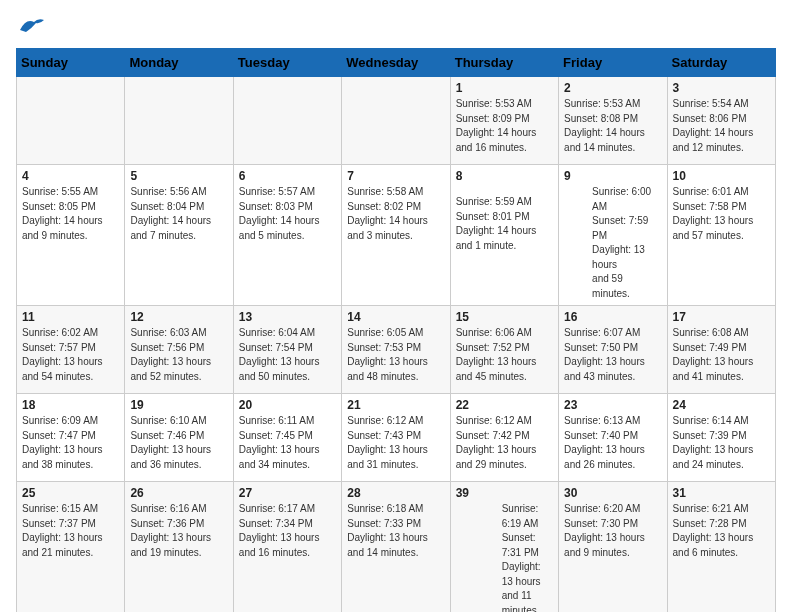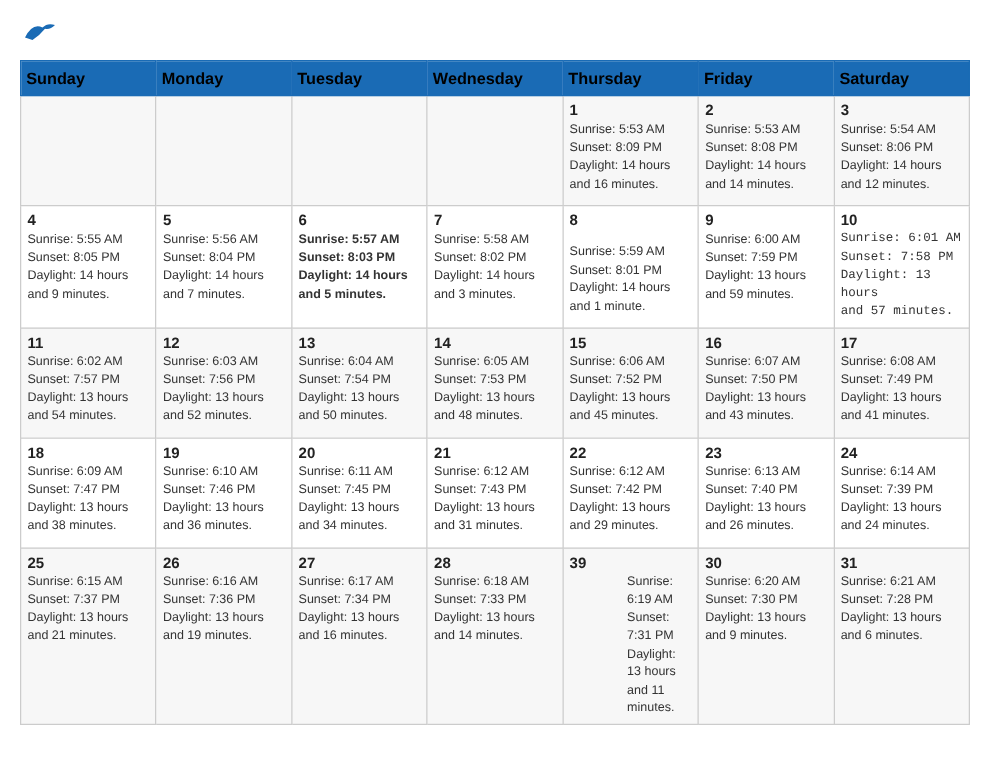--- a/index.html
+++ b/index.html
@@ -172,49 +172,49 @@
         </td>
         <td>
           <span class="day-num">5</span>
           <div class="day-detail" style="white-space: pre-line;">Sunrise: 5:56 AM
 Sunset: 8:04 PM
 Daylight: 14 hours
 and 7 minutes.</div>
         </td>
         <td>
           <span class="day-num">6</span>
-          <div class="day-detail" style="white-space: pre-line; font-weight: bold;">Sunrise: 5:57 AM
+          <div class="day-detail" style="white-space: pre-line;">Sunrise: 5:57 AM
 Sunset: 8:03 PM
 Daylight: 14 hours
 and 5 minutes.</div>
         </td>
         <td>
           <span class="day-num">7</span>
           <div class="day-detail" style="white-space: pre-line;">Sunrise: 5:58 AM
 Sunset: 8:02 PM
 Daylight: 14 hours
 and 3 minutes.</div>
         </td>
         <td>
           <span class="day-num">8</span>
           <div class="day-detail" style="white-space: pre-line; margin-top: 12px;">Sunrise: 5:59 AM
 Sunset: 8:01 PM
 Daylight: 14 hours
 and 1 minute.</div>
         </td>
         <td>
           <span class="day-num">9</span>
-          <div class="day-detail" style="white-space: pre-line;">Sunrise: 6:00 AM
+          <div class="day-detail" style="white-space: pre-line; margin-left: 28px;">Sunrise: 6:00 AM
 Sunset: 7:59 PM
 Daylight: 13 hours
 and 59 minutes.</div>
         </td>
         <td>
           <span class="day-num">10</span>
-          <div class="day-detail" style="white-space: pre-line; font-family: Liberation Mono, monospace;">Sunrise: 6:01 AM
+          <div class="day-detail" style="white-space: pre-line;">Sunrise: 6:01 AM
 Sunset: 7:58 PM
 Daylight: 13 hours
 and 57 minutes.</div>
         </td>
       </tr>
       <tr>
         <td>
           <span class="day-num">11</span>
           <div class="day-detail" style="white-space: pre-line;">Sunrise: 6:02 AM
 Sunset: 7:57 PM

